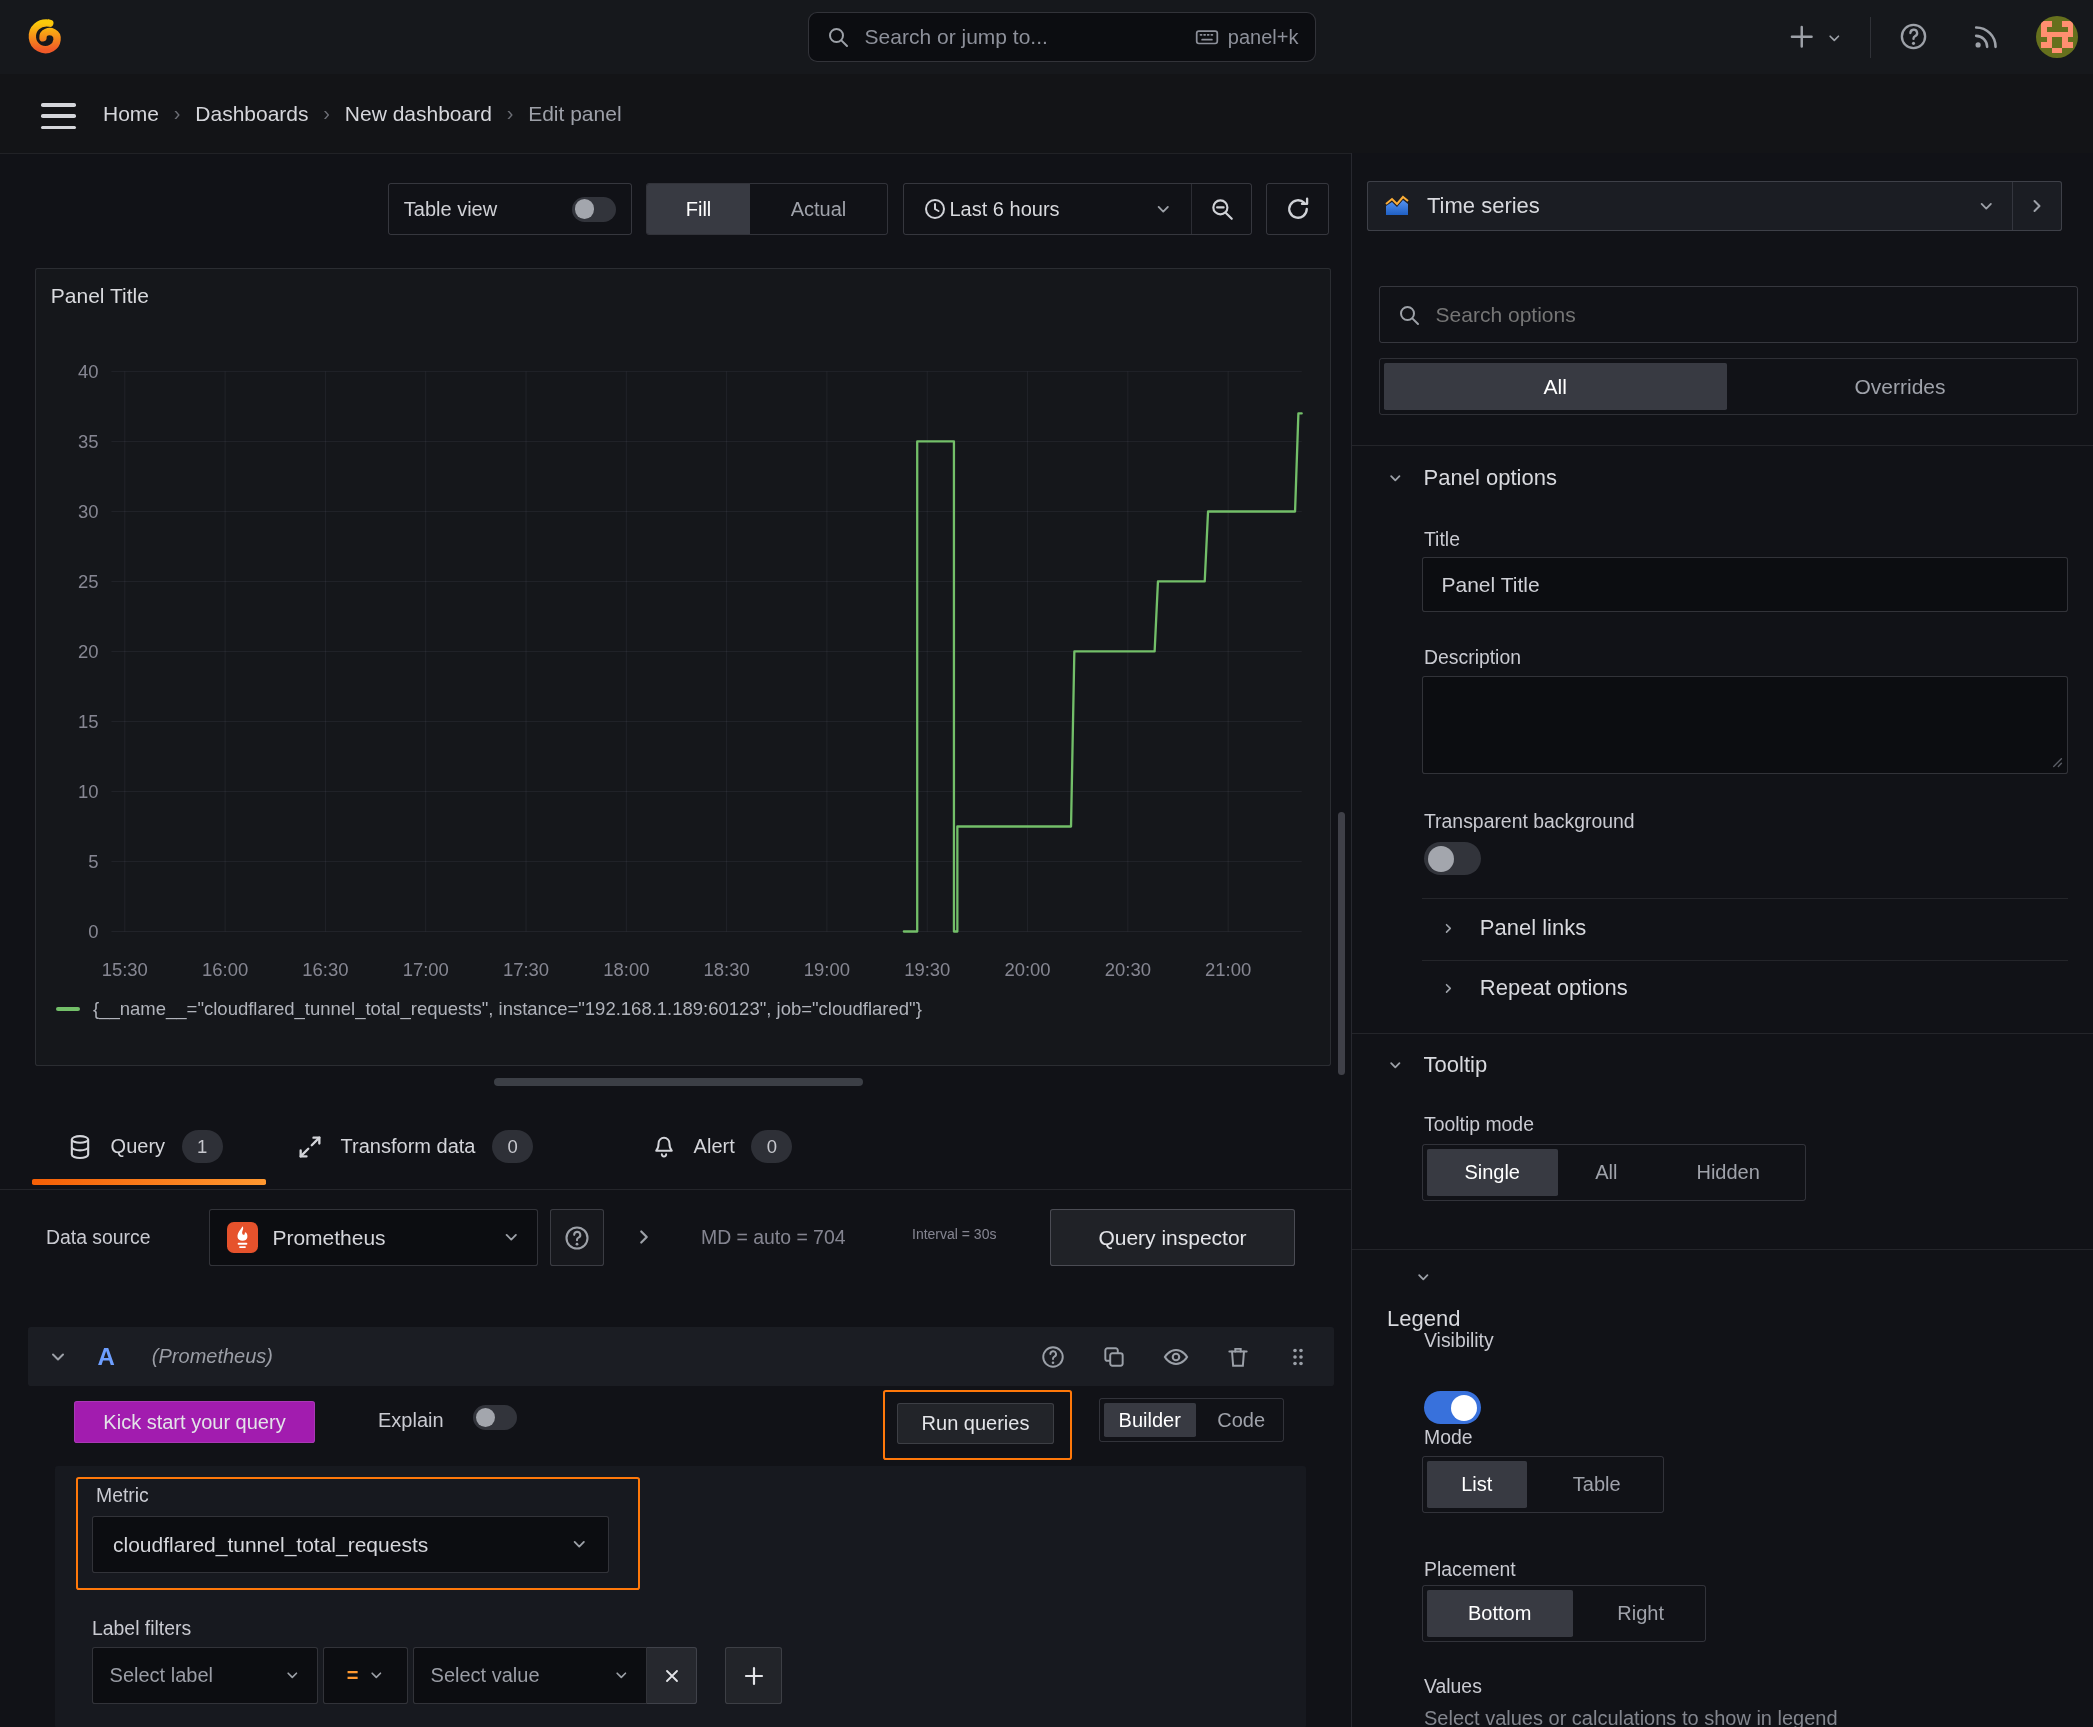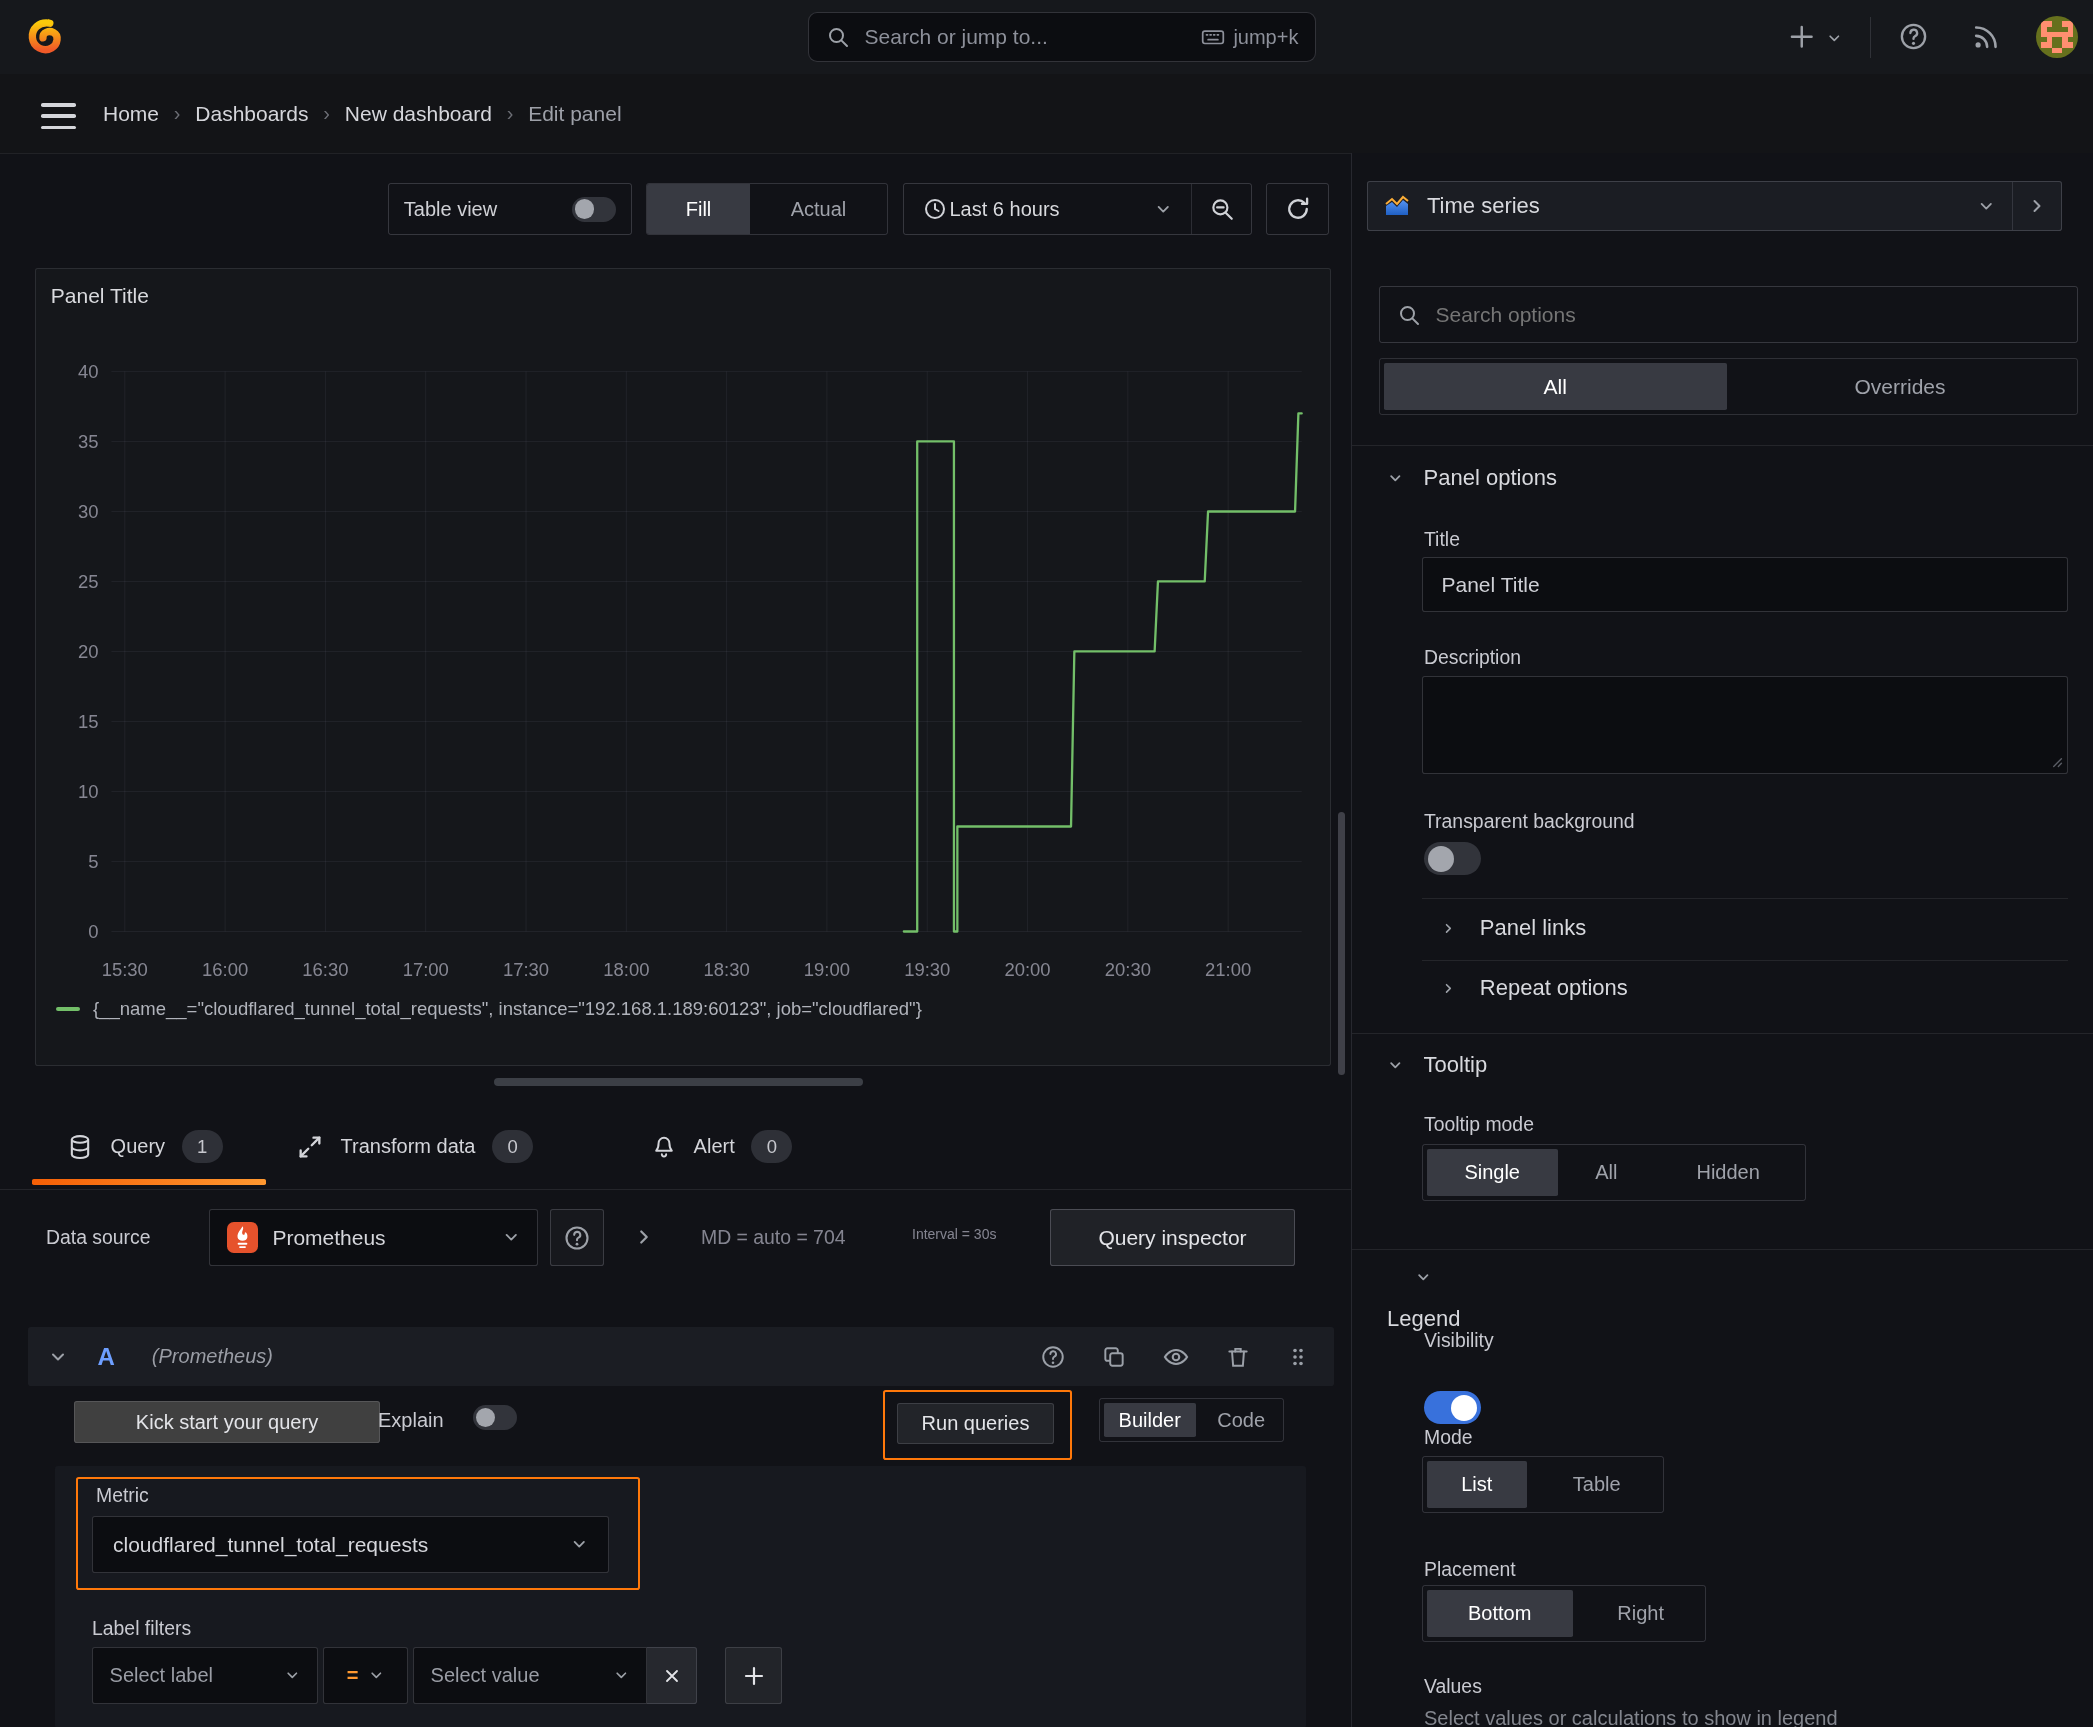--- a/index.html
+++ b/index.html
@@ -118,21 +118,21 @@
             <rect x="2.5" y="6.5" width="19" height="11.5" rx="2" fill="none" stroke="currentColor" stroke-width="1.6"></rect>
             <g stroke="currentColor" stroke-width="1.6" stroke-linecap="round">
               <line x1="6" y1="10" x2="7" y2="10"></line>
                 <line x1="9.3" y1="10" x2="10.3" y2="10"></line>
               <line x1="12.6" y1="10" x2="13.6" y2="10"></line>
                 <line x1="16" y1="10" x2="17" y2="10"></line>
               <line x1="7.5" y1="14.5" x2="16.5" y2="14.5"></line>
             </g>
           </svg>
         </span>
-        <span>jump+k</span>
+        <span>panel+k</span>
       </span>
     </div>
 
     <button class="abs iconbtn" style="left:1787px;top:22px;">
       <svg class="ic" width="29.5" height="29.5" viewBox="0 0 24 24">
           <path d="M12 4v16M4 12h16" stroke="currentColor" stroke-width="2" stroke-linecap="round" fill="none"></path>
         </svg>
     </button>
     <span class="abs iconbtn" style="left:1826px;top:30px;">
       <svg class="ic" width="16.6" height="16.6" viewBox="0 0 24 24">
@@ -409,21 +409,21 @@
             <circle cx="15" cy="5.5" r="1.8"></circle>
           <circle cx="9" cy="12" r="1.8"></circle>
             <circle cx="15" cy="12" r="1.8"></circle>
           <circle cx="9" cy="18.5" r="1.8"></circle>
             <circle cx="15" cy="18.5" r="1.8"></circle>
         </svg>
       </span>
     </div>
   </div>
 
-  <button class="abs btn" style="left:74px;top:1401px;width:306px;height:42px;background:#404040;">Kick start your query</button>
+  <button class="abs btn" style="left:74px;top:1401px;width:241px;height:42px;background:#a21caf;">Kick start your query</button>
   <span class="abs" style="left:378px;top:1409px;font-size:20px;color:#c9cad1;">Explain</span>
   <div class="abs toggle sm" style="left:473px;top:1405px;">
       <div class="knob"></div>
     </div>
 
   <div class="abs annot" style="left:883px;top:1390px;width:185px;height:66px;"></div>
   <button class="abs btn" style="left:897px;top:1403px;width:157px;height:41px;background:#222429;">Run queries</button>
 
   <div class="abs seg-wrap" style="left:1099px;top:1398px;width:185px;height:44px;">
     <div class="seg on inset" style="width:92px;">Builder</div>

